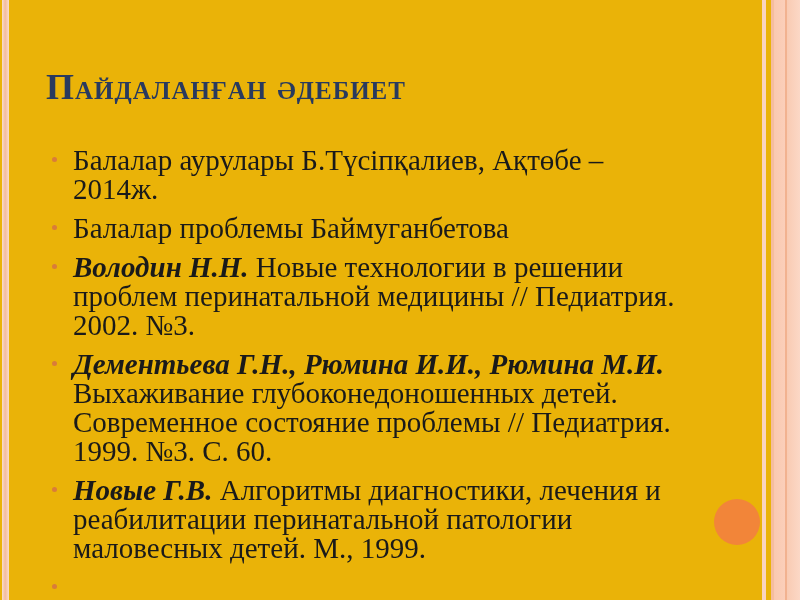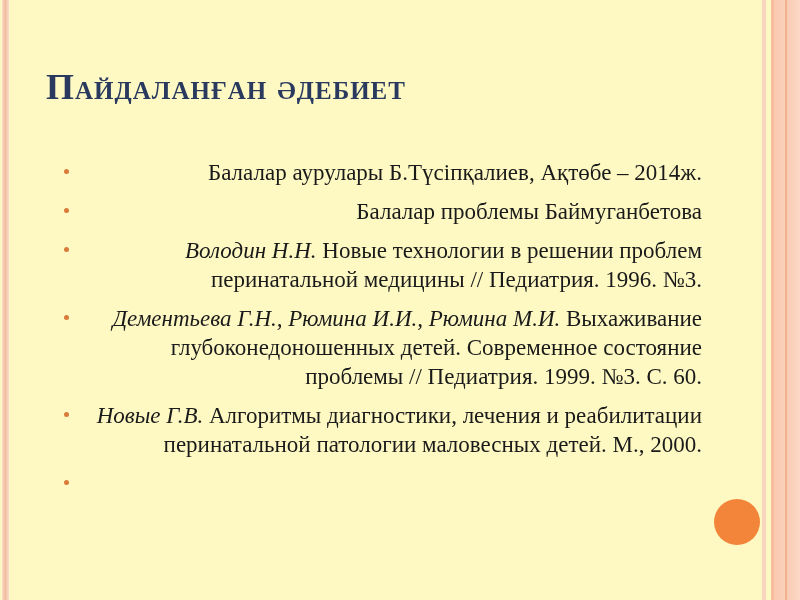--- a/index.html
+++ b/index.html
@@ -1,23 +1,22 @@
 <!DOCTYPE html>
 <html><head>
 <meta charset="utf-8">
 <style>
   html, body { margin: 0; padding: 0; background: #ffffff; }
   .slide {
     position: relative;
     width: 800px;
     height: 600px;
-    background: #fef9c3;
+    background: #eab308;
     overflow: hidden;
     font-family: "Liberation Serif", "DejaVu Serif", serif;
-    text-align: right;
   }
 
   
   .stripe-left {
     position: absolute;
     left: 2px; top: 0; bottom: 0; width: 7px;
     background: linear-gradient(to right, #FBDECD 0%, #F2BB9D 45%, #FBDECD 100%);
   }
   .stripe-right-thin {
     position: absolute;
@@ -51,38 +50,38 @@
     color: #293A5E;
     white-space: nowrap;
   }
 
   
   .ref-list {
     position: absolute;
     left: 40px; top: 146px;
     width: 650px;
     list-style: none;
-    margin: 12px; padding: 0;
-    font-size: 23px;
+    margin: 0; padding: 0;
+    font-size: 29px;
     line-height: 29px;
     color: #1A1A1A;
   }
   .ref-item {
     position: relative;
     padding-left: 33px;
     margin-bottom: 10px;
   }
   .dot {
     position: absolute;
     left: 12px; top: 11px;
     width: 5px; height: 5px;
     border-radius: 50%;
     background: #D97C3A;
   }
-  .run.italic { font-style: italic; }
+  .run.italic { font-style: italic; font-weight: bold; }
 </style>
 </head>
 <body>
 
 <div class="slide">
 
   <div class="stripe-left"></div>
   <div class="stripe-right-thin"></div>
   <div class="stripe-right-band"></div>
   <div class="accent-circle"></div>
@@ -96,31 +95,31 @@
       <span class="run">Балалар аурулары Б.Түсіпқалиев, Ақтөбе – 2014ж.</span>
     </li>
 
     <li class="ref-item">
       <span class="dot"></span>
       <span class="run">Балалар проблемы Баймуганбетова</span>
     </li>
 
     <li class="ref-item">
       <span class="dot"></span>
-      <span class="run italic">Володин Н.Н.</span><span class="run"> Новые технологии в решении проблем перинатальной медицины // Педиатрия. 1996. №3.</span>
+      <span class="run italic">Володин Н.Н.</span><span class="run"> Новые технологии в решении проблем перинатальной медицины // Педиатрия. 2002. №3.</span>
     </li>
 
     <li class="ref-item">
       <span class="dot"></span>
       <span class="run italic">Дементьева Г.Н., Рюмина И.И., Рюмина М.И.</span><span class="run"> Выхаживание глубоконедоношенных детей. Современное состояние проблемы // Педиатрия. 1999. №3. С. 60.</span>
     </li>
 
     <li class="ref-item">
       <span class="dot"></span>
-      <span class="run italic">Новые Г.В.</span><span class="run"> Алгоритмы диагностики, лечения и реабилитации перинатальной патологии маловесных детей. М., 2000.</span>
+      <span class="run italic">Новые Г.В.</span><span class="run"> Алгоритмы диагностики, лечения и реабилитации перинатальной патологии маловесных детей. М., 1999.</span>
     </li>
 
     <li class="ref-item">
       <span class="dot"></span>
     </li>
 
   </ul>
 </div>
 
 </body></html>

